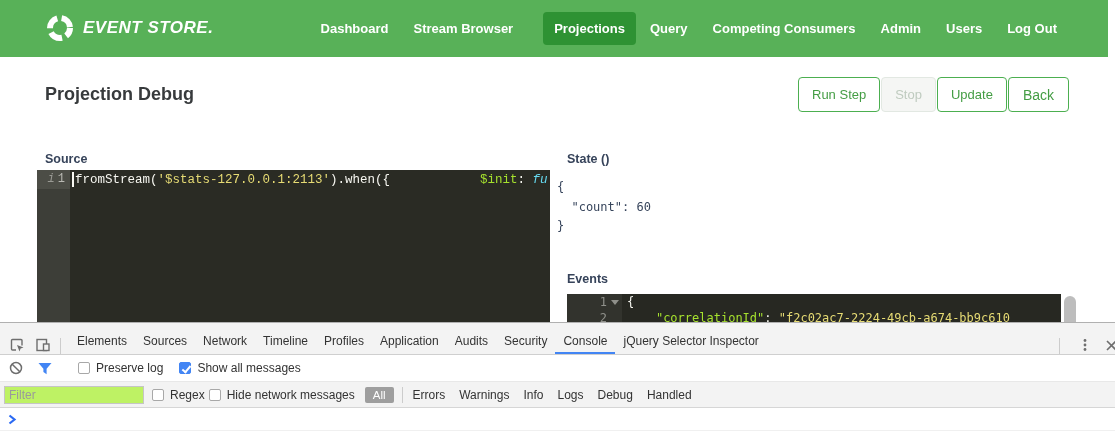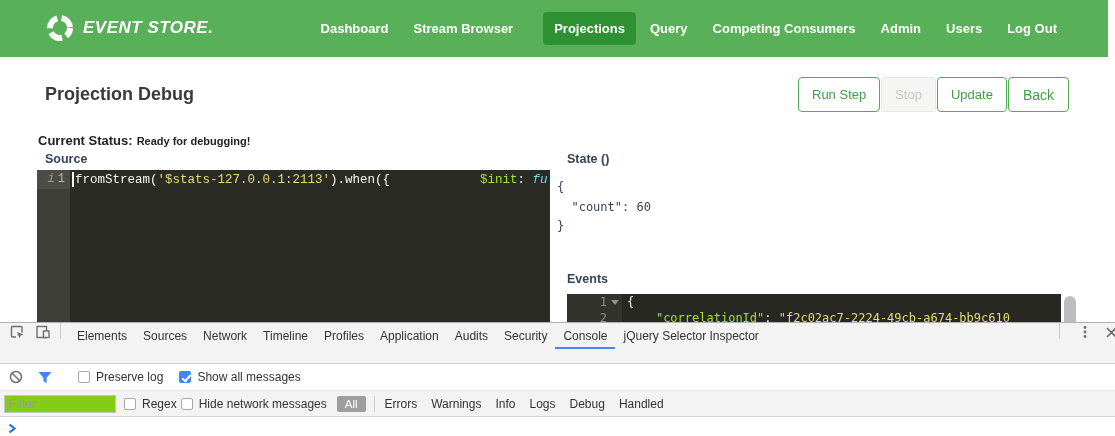--- a/index.html
+++ b/index.html
@@ -74,22 +74,22 @@
                border-left:4px solid transparent; border-right:4px solid transparent;
                border-top:5px solid #8f908a; }
   .ev-code { position:absolute; left:60px; white-space:pre; color:#f8f8f2; }
   .ev-scroll-thumb { position:absolute; left:1064px; top:296px; width:12px; height:36px;
                background:#bdbdbd; border-radius:7px; cursor:pointer; }
 
   
   .devtools { position:absolute; left:0; top:322px; width:1115px; height:114px;
               background:#fff; border-top:1px solid #b0b0b0; display:flex;
               flex-direction:column; font-size:12px; color:#333; }
-  .dt-tabbar { height:41px; background:#f3f3f3; border-bottom:1px solid #cfcfcf;
-               display:flex; align-items:flex-start; flex:0 0 auto; }
+  .dt-tabbar { height:32px; background:#f3f3f3; border-bottom:1px solid #cfcfcf;
+               display:flex; align-items:flex-end; flex:0 0 auto; }
   .dt-iconbtn { width:18px; height:18px; margin-left:8px; color:#6e6e6e; cursor:pointer;
                display:flex; align-items:center; justify-content:center; flex:0 0 auto; }
   .dt-sep { width:1px; height:16px; background:#ccc; margin:0 8px; flex:0 0 auto; }
   .dt-tab { padding:0 8px; height:26px; line-height:26px; cursor:pointer; white-space:nowrap; }
   .dt-tab.active { box-shadow:inset 0 -2px 0 #4285f4; }
   .dt-spacer { flex:1 1 auto; }
   .dt-close { margin-right:-5px; }
 
   .dt-toolbar { height:27px; background:#fff; border-bottom:1px solid #e8e8e8;
                 display:flex; align-items:center; flex:0 0 auto; }
@@ -101,22 +101,22 @@
   .cb-group { display:flex; align-items:center; gap:6px; cursor:pointer; }
   .cb { width:12px; height:12px; border:1px solid #a8a8a8; border-radius:2px;
         background:#fff; position:relative; flex:0 0 auto; }
   .cb.checked { background:#4285f4; border-color:#4285f4; }
   .cb.checked::after { content:""; position:absolute; left:3.5px; top:0.5px; width:3px;
         height:7px; border:solid #fff; border-width:0 2px 2px 0; transform:rotate(40deg); }
   .ml16 { margin-left:16px; } .ml26 { margin-left:26px; }
 
   .dt-filterbar { height:26px; background:#f3f3f3; border-bottom:1px solid #d6d6d6;
                 display:flex; align-items:center; flex:0 0 auto; }
-  .dt-filter-input { margin-left:4px; width:112px; height:18px; border:1px solid #c5c5c5;
-                background:#84cc16; font-family:"Liberation Sans",sans-serif; font-size:12px;
+  .dt-filter-input { margin-left:4px; width:140px; height:18px; border:1px solid #c5c5c5;
+                background:#bef264; font-family:"Liberation Sans",sans-serif; font-size:12px;
                 padding:0 4px; color:#333; }
   .dt-filter-input::placeholder { color:#9a9a9a; }
   .pill { margin-left:10px; background:#9e9e9e; color:#fff; border-radius:2px;
           padding:2px 8px; font-size:11.5px; cursor:pointer; }
   .level { margin-left:14px; cursor:pointer; white-space:nowrap; }
 
   .dt-prompt-area { flex:1 1 auto; background:#fff; }
   .dt-prompt-row { height:23px; border-bottom:1px solid #f0f0f0; display:flex;
                 align-items:center; padding-left:8px; cursor:text; }
 </style>
@@ -145,23 +145,20 @@
   </header>
 
   <h1 class="page-title">Projection Debug</h1>
   <div class="action-btns">
     <button class="btn">Run Step</button>
     <button class="btn disabled">Stop</button>
     <button class="btn">Update</button>
     <button class="btn back">Back</button>
   </div>
 
-  <div class="status-row">
-    <span class="status-label">Current Status:</span><span class="status-value">Ready for debugging!</span>
-  </div>
 
   <div class="section-label source-label">Source</div>
   <div class="source-editor">
     <div class="source-gutter"></div>
     <div class="source-gutter-line1"><span class="gutter-info-i">i</span><span>1</span></div>
     <div class="src-cursor"></div>
     <div class="source-code-line"><span>fromStream(</span><span class="tok-str">'$stats-127.0.0.1:2113'</span><span>).when({</span><span>            </span><span class="tok-kw">$init</span><span>: </span><span class="tok-fn">fu</span></div>
   </div>
 
   <div class="section-label state-label">State ()</div>

